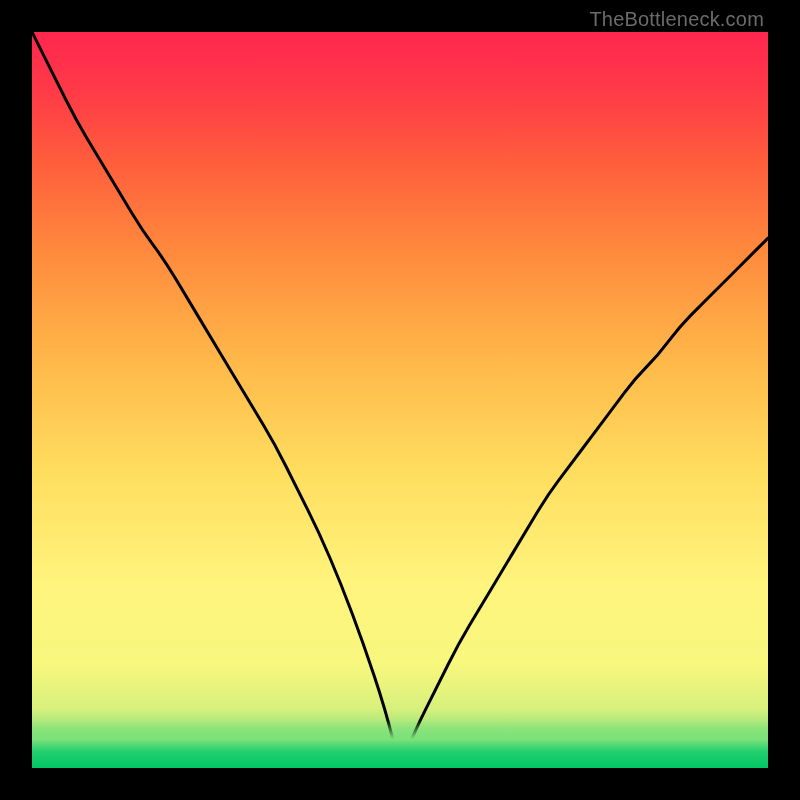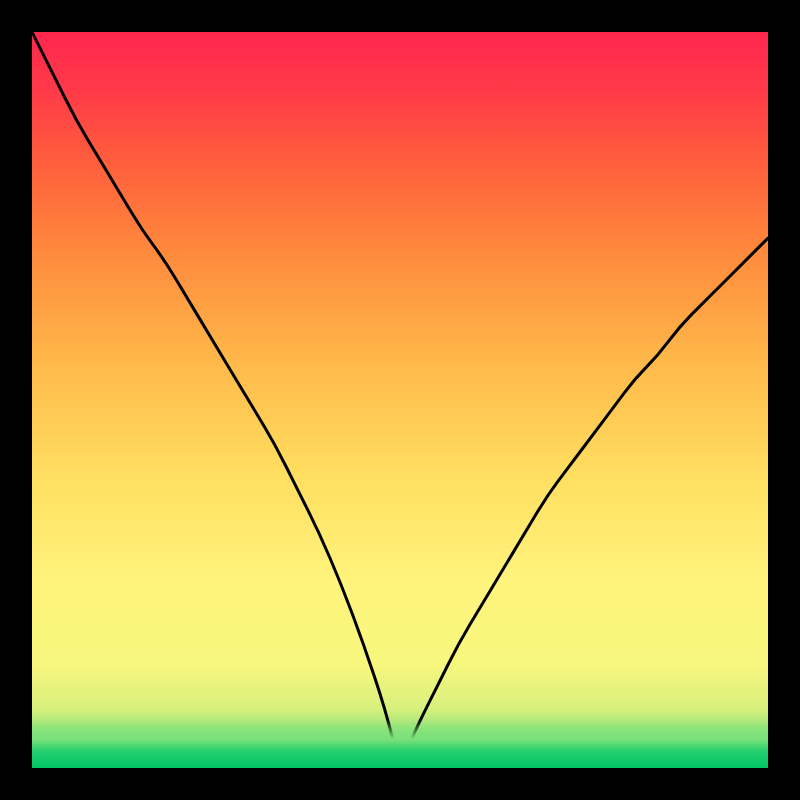--- a/index.html
+++ b/index.html
@@ -70,20 +70,21 @@
     font-size: 20px;
     font-weight: 500;
     letter-spacing: 0.2px;
   }
 </style>
 </head>
 <body>
 
 <div class="frame">
 
+  <div class="watermark">TheBottleneck.com</div>
 
   <div class="plot">
 
     <svg class="curve" viewBox="0 0 736 736" preserveAspectRatio="none">
       <path d="M 0 0 Q 0 0 11.04 22.08000000000004 Q 22.08 44.16000000000008 33.12 66.24000000000007 Q 44.16 88.32000000000005 55.199999999999996 106.72000000000003 Q 66.24 125.12 77.28 143.51999999999998 Q 88.32 161.91999999999996 99.35999999999999 180.32 Q 110.39999999999999 198.72000000000003 121.44 213.44000000000003 Q 132.48 228.16000000000003 143.51999999999998 246.56 Q 154.56 264.96 165.6 283.36 Q 176.64 301.76000000000005 187.68 320.15999999999997 Q 198.72000000000003 338.55999999999995 209.76 356.96 Q 220.79999999999998 375.36 231.84 393.76 Q 242.88000000000002 412.16 253.92000000000002 434.24 Q 264.96 456.32 276 478.4 Q 287.04 500.48 298.08000000000004 526.24 Q 309.12 552 320.15999999999997 581.44 Q 331.2 610.88 342.24 644 Q 353.28 677.12 360.64 706.56 Q 368 736 375.36 717.6 Q 382.72 699.2 393.76 677.12 Q 404.8 655.04 415.84000000000003 632.96 Q 426.88 610.88 437.91999999999996 592.48 Q 448.96 574.08 460 555.6800000000001 Q 471.04 537.28 482.08000000000004 518.88 Q 493.12 500.48 504.15999999999997 482.08000000000004 Q 515.1999999999999 463.68 526.24 448.96000000000004 Q 537.28 434.24 548.3199999999999 419.52 Q 559.36 404.8 570.4000000000001 390.08000000000004 Q 581.44 375.36 592.48 360.64 Q 603.52 345.91999999999996 614.56 334.88 Q 625.6 323.84 636.64 309.12 Q 647.68 294.40000000000003 658.72 283.36 Q 669.76 272.32 680.8 261.28 Q 691.8399999999999 250.23999999999995 702.8799999999999 239.2 Q 713.92 228.16000000000003 724.96 217.12000000000003 T 736 206.08000000000004" fill="none" stroke="#000" stroke-width="3" stroke-linecap="round" stroke-linejoin="round"></path>
     </svg>
 
     <div class="marker" style="left: 342.976px; width: 64.768px;"></div>
   </div>
 </div>

